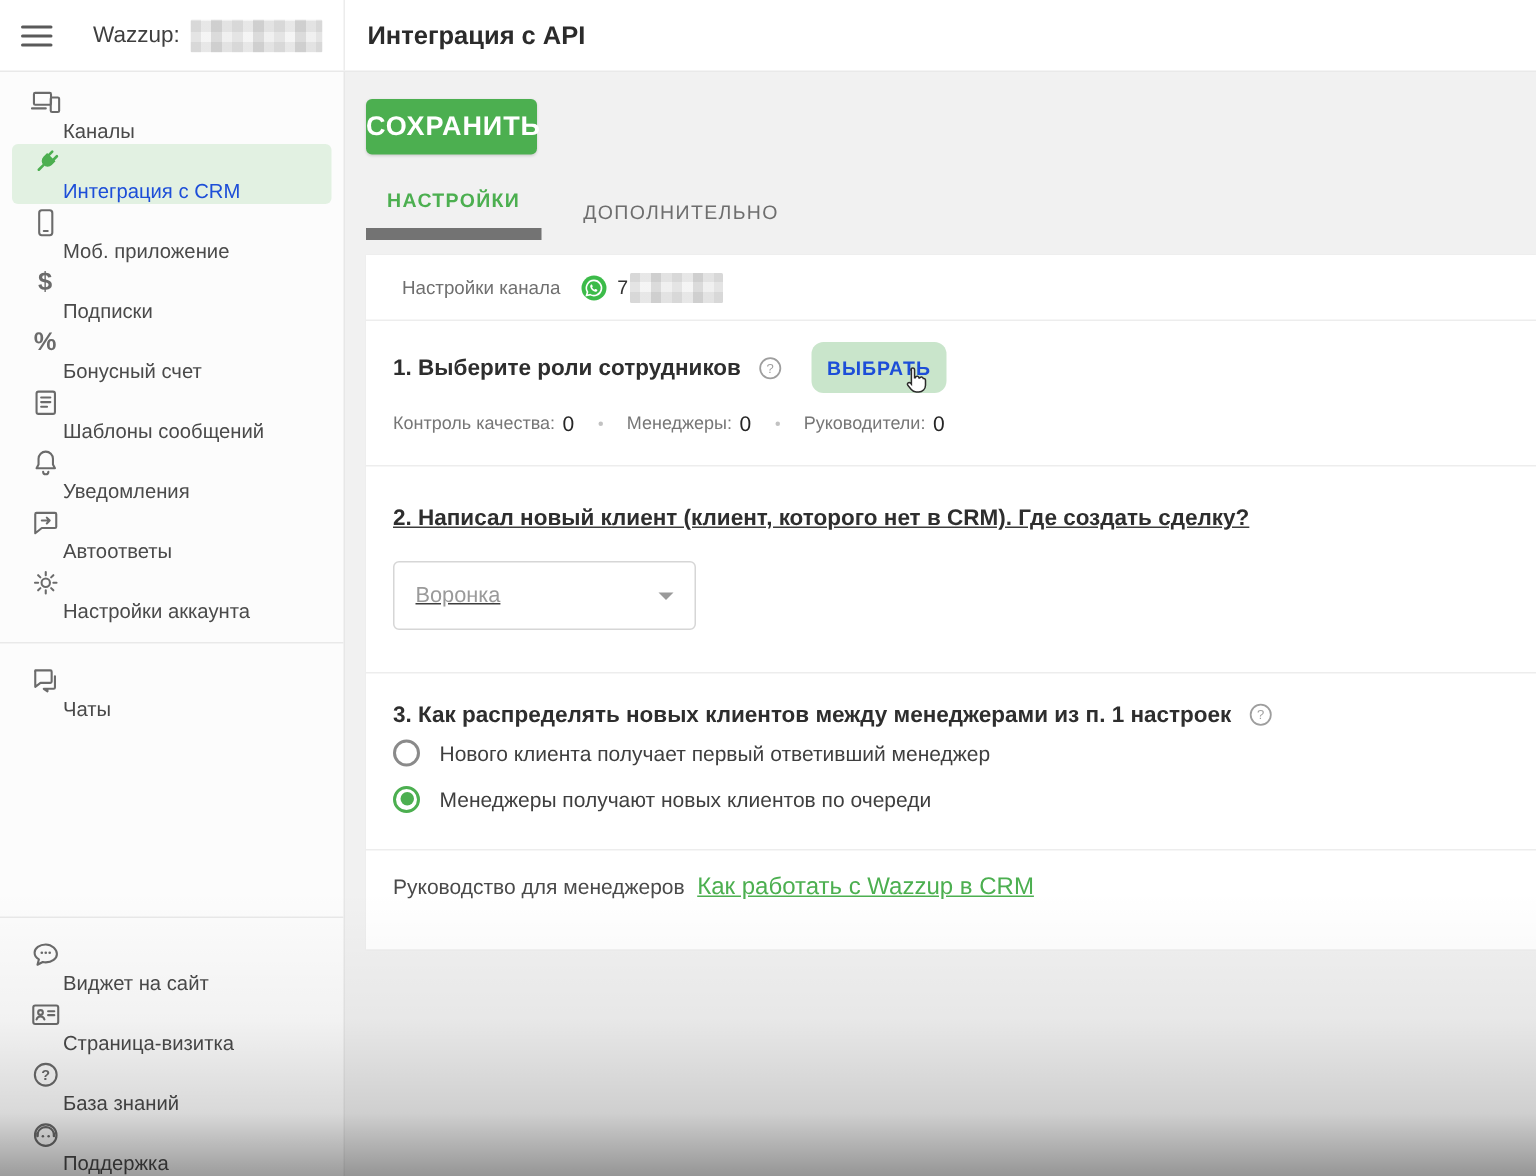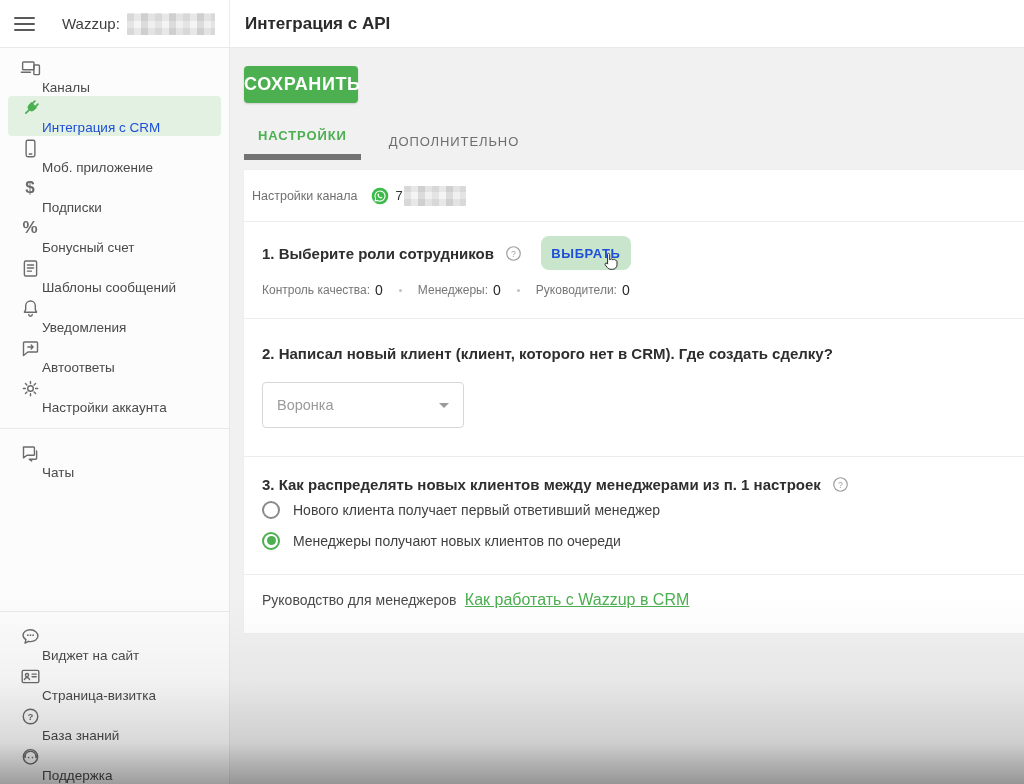--- a/index.html
+++ b/index.html
@@ -45,45 +45,45 @@
   svg.icn .fl { fill:#6b6b6b; stroke:none; }
 
   
   .main { position:absolute; left:230px; top:48px; right:0; bottom:0; background:#f1f1f1; }
   .save-btn { position:absolute; left:14px; top:18px; width:114px; height:37px;
               background:#4caf50; border:none; border-radius:4px; color:#fff;
               font-family:inherit; font-size:18px; font-weight:bold; letter-spacing:0.6px;
               cursor:pointer; box-shadow:0 1px 2px rgba(0,0,0,0.15); }
   .tabs { position:absolute; left:14px; top:78px; display:flex; align-items:flex-end; height:34px; }
   .tab { font-size:13px; letter-spacing:0.9px; padding:0 14px 11px 14px; cursor:pointer; }
-  .tab.active { color:#4caf50; font-weight:bold; border-bottom:6px solid #737373; }
+  .tab.active { color:#4caf50; font-weight:bold; border-bottom:8px solid #737373; }
   .tab.inactive { color:#6e6e6e; margin-left:14px; }
 
   .card { position:absolute; left:14px; right:0; top:122px; bottom:151px; background:#fff;
           box-shadow:0 0 1px rgba(0,0,0,0.06); }
-  .row-channel { height:52px; border-bottom:1px solid #ededed; display:flex; align-items:center; padding:0 8px; }
+  .row-channel { height:44px; border-bottom:1px solid #ededed; display:flex; align-items:center; padding:0 24px; }
   .row-channel .ch-label { font-size:12.5px; color:#6f6f6f; }
   .wa-wrap { margin-left:12px; width:20px; height:20px; }
   .phone-prefix { margin-left:6px; font-size:13px; color:#333; }
   .phone-blur { width:62px; height:20px; margin-left:1px; }
 
   .section { border-bottom:1px solid #ededed; padding:14px 18px 20px 18px; }
   .sec-head-row { display:flex; align-items:center; }
   .sec-title { font-size:15px; font-weight:bold; color:#2e2e2e; }
   .help-ic { margin-left:10px; width:19px; height:19px; flex:0 0 19px; }
   .pick-btn { position:relative; margin-left:18px; width:90px; height:34px; border:none;
               background:#c9e5cb; border-radius:8px; color:#1d4ed8; font-family:inherit;
               font-size:13px; font-weight:bold; letter-spacing:0.6px; cursor:pointer; }
   .cursor-ic { position:absolute; right:14px; bottom:-12px; width:24px; height:24px; }
   .stats { display:flex; align-items:center; margin-top:12px; }
   .stat-label { font-size:12px; color:#767676; }
   .stat-value { font-size:14px; color:#262626; margin-left:5px; }
   .dot-sep { width:3px; height:3px; border-radius:50%; background:#c2c2c2; margin:0 16px; }
 
-  .section.newclient { padding-top:26px; padding-bottom:28px; }
+  .section.newclient { padding-top:26px; padding-bottom:28px;text-decoration:underline; }
   .dropdown { margin-top:20px; width:202px; height:46px; border:1px solid #d6d6d6; border-radius:4px;
               display:flex; align-items:center; padding:0 14px; cursor:default; background:#fff; }
   .dropdown .dd-label { font-size:14.5px; color:#9a9a9a; flex:1; }
   .dd-caret { width:0; height:0; border-left:5px solid transparent; border-right:5px solid transparent;
               border-top:5px solid #9a9a9a; }
 
   .section.distribution { padding-top:18px; padding-bottom:18px; }
   .radio-row { display:flex; align-items:center; height:31px; cursor:pointer; }
   .radio-row:first-of-type { margin-top:10px; }
   .radio-circle { width:18px; height:18px; border-radius:50%; border:2px solid #8a8a8a; flex:0 0 18px;

